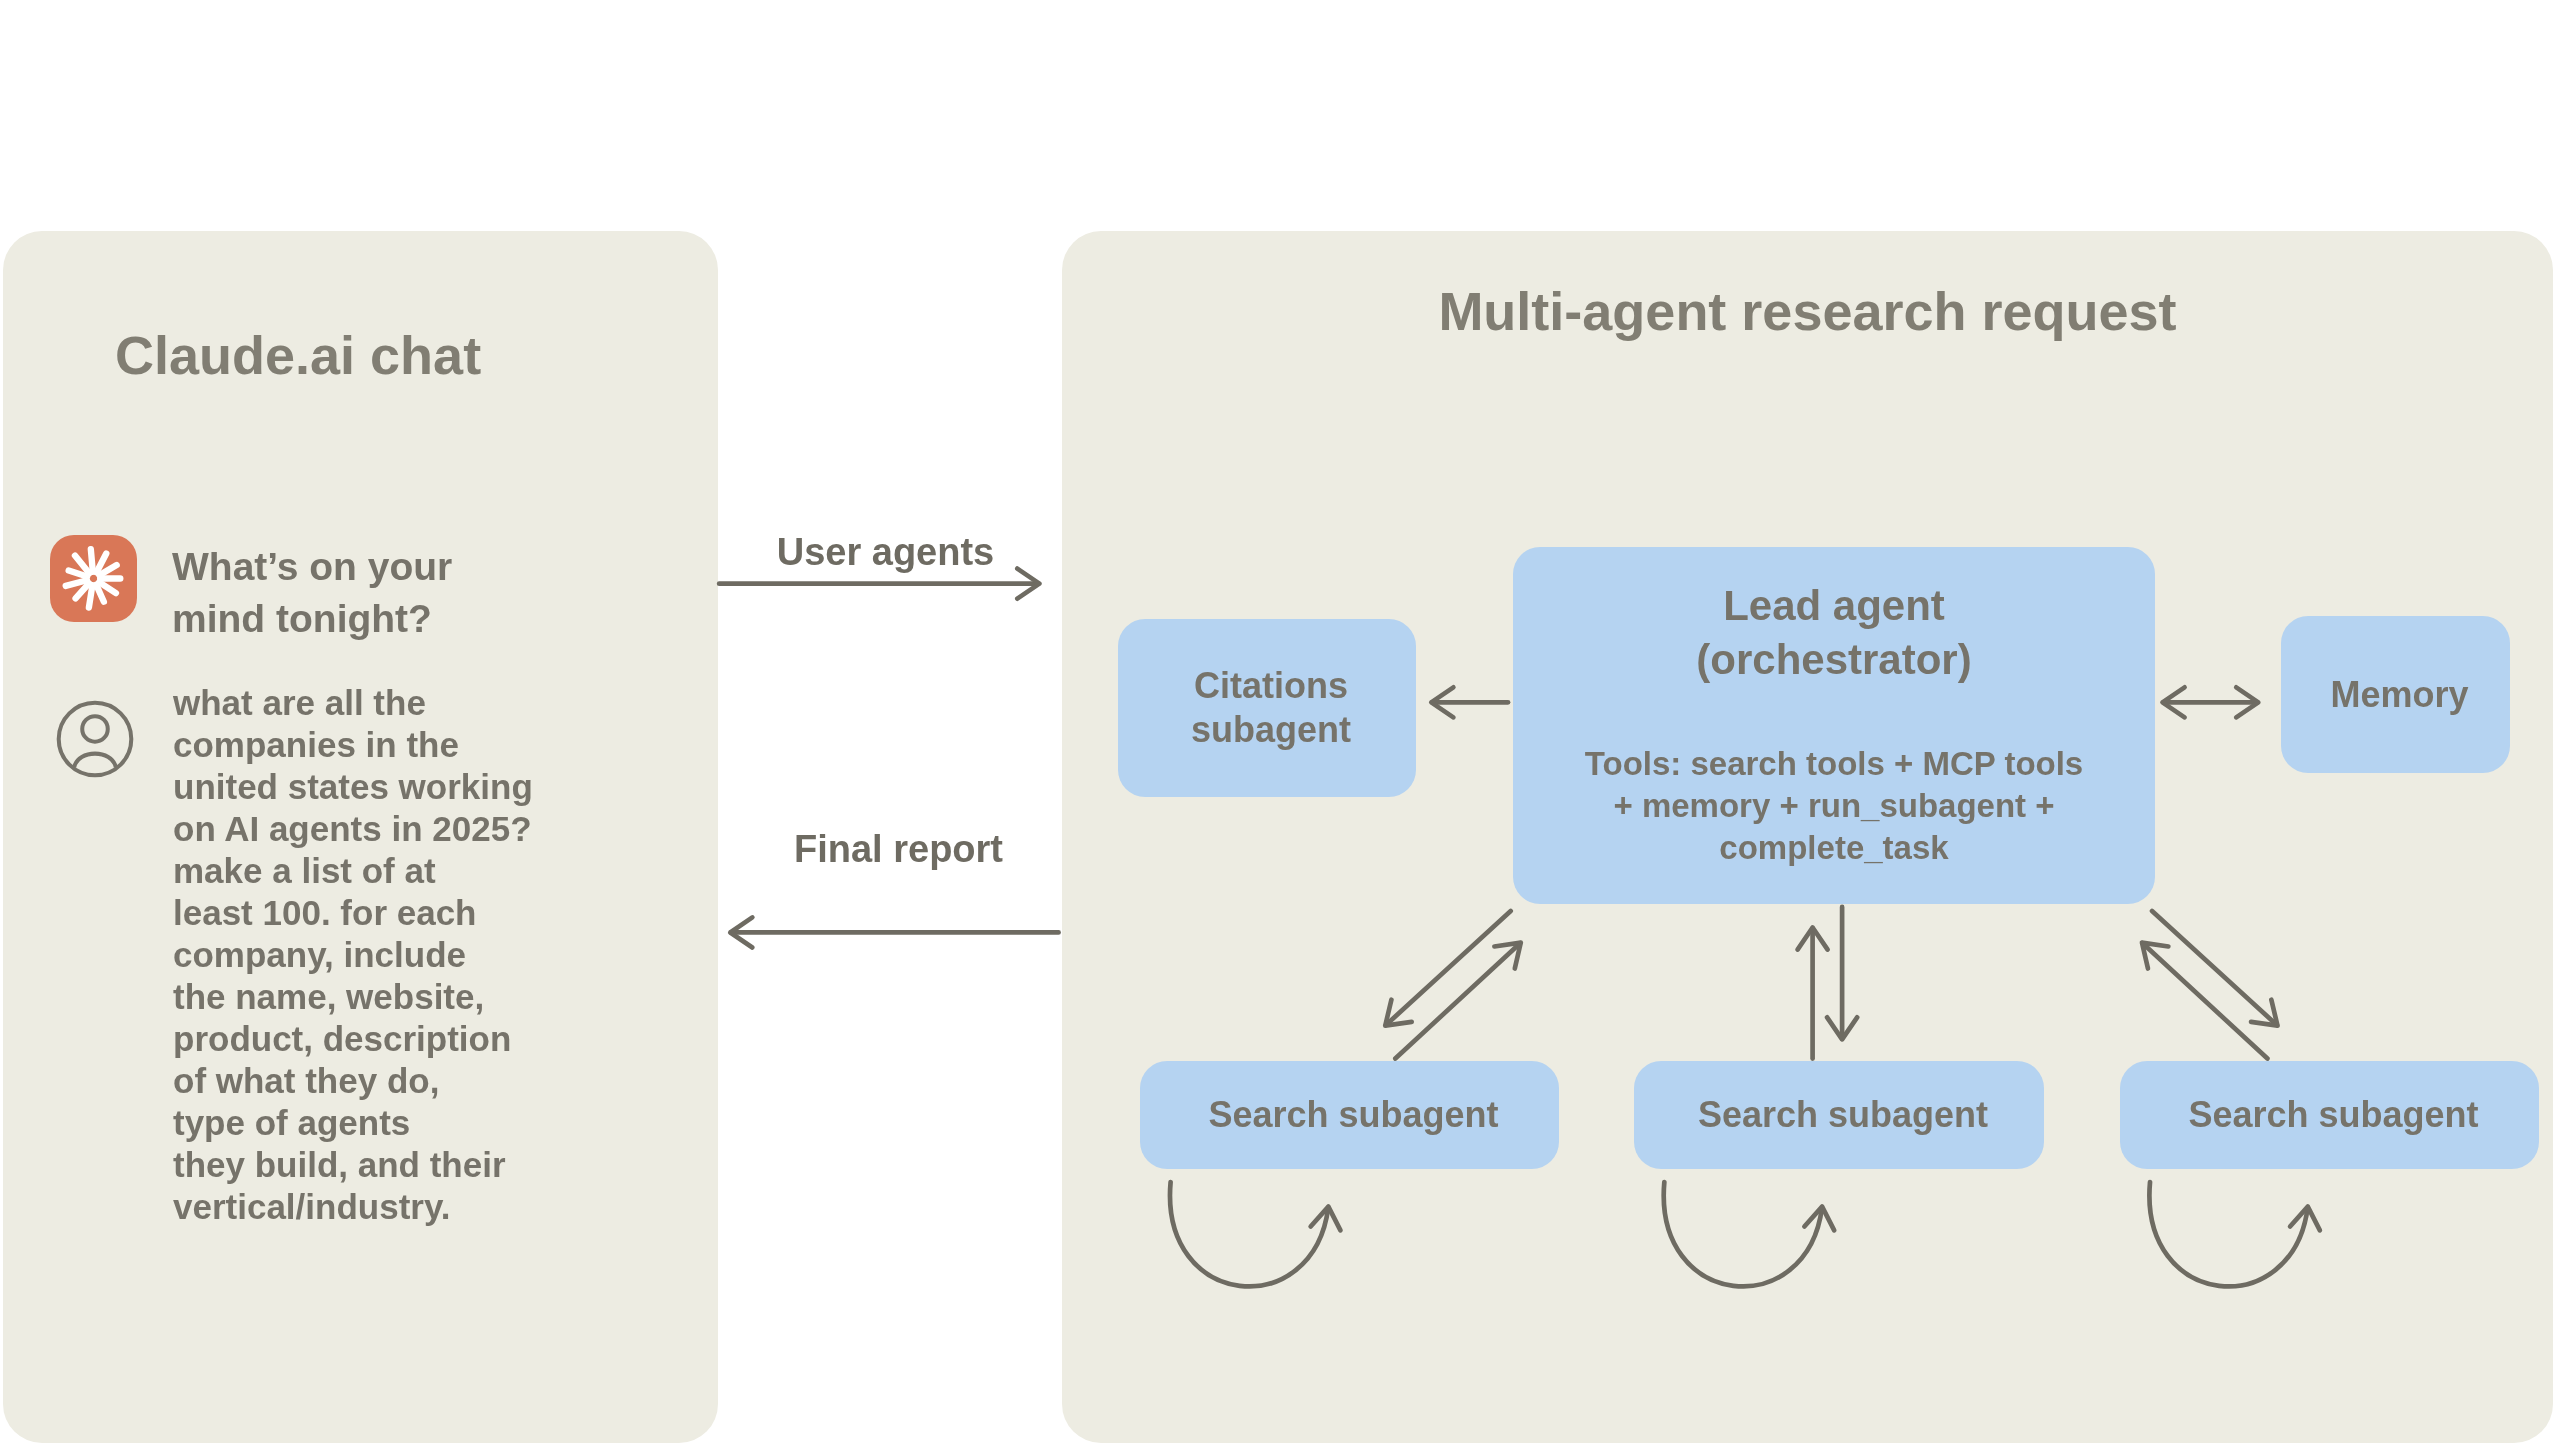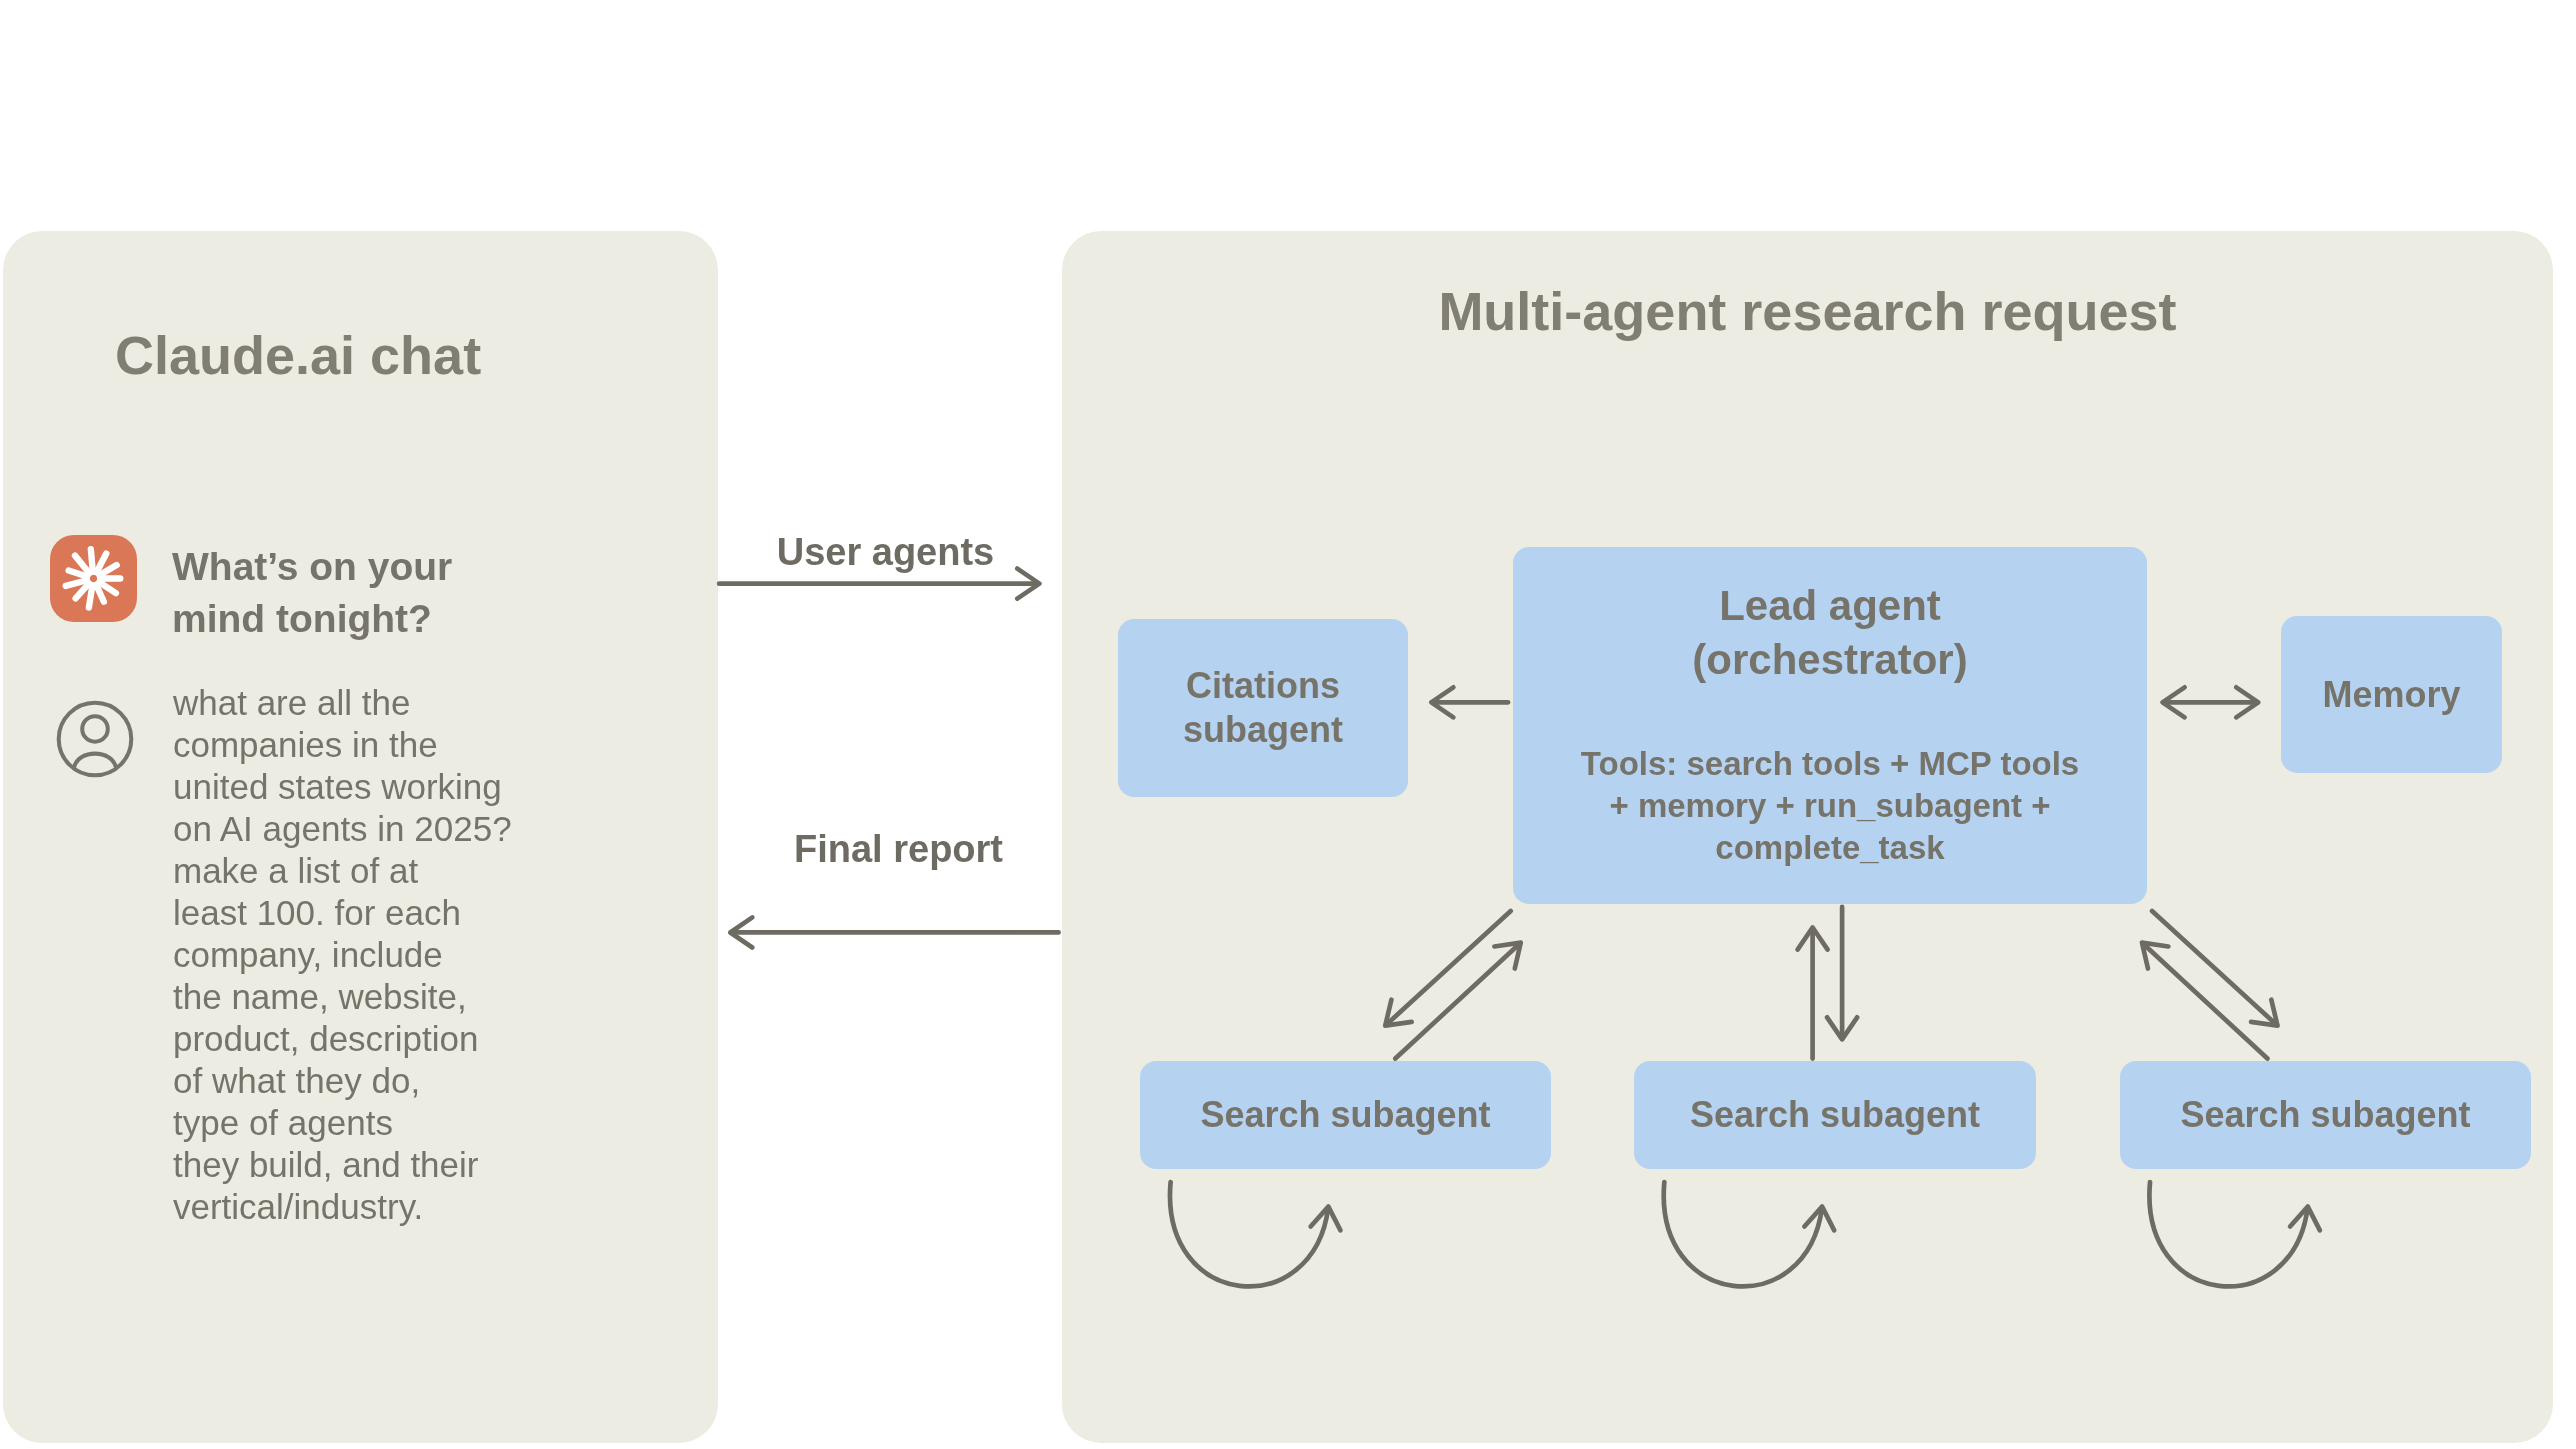--- a/index.html
+++ b/index.html
@@ -38,34 +38,34 @@
     position:absolute;left:50px;top:535px;width:87px;height:87px;
     background:var(--brand-orange);border-radius:24px;
   }
   #assistant-prompt{
     position:absolute;left:172px;top:541px;
     font-size:39px;font-weight:700;line-height:52px;color:var(--text-gray);
   }
   #user-avatar{position:absolute;left:54px;top:698px;width:82px;height:82px;}
   #user-message{
     position:absolute;left:173px;top:682px;
-    font-size:35px;font-weight:400;line-height:42px;color:var(--text-gray);
+    font-size:35px;font-weight:700;line-height:42px;color:var(--text-gray);
   }
 
   .flow-label{
     position:absolute;width:335px;text-align:center;
     font-size:38px;font-weight:700;color:var(--arrow-gray);
   }
   #user-request-label{left:718px;top:531px;}
   #final-report-label{left:718px;top:828px;margin-left:13px;}
 
   .blue-box{
-    position:absolute;background:var(--box-blue);border-radius:16px;
+    position:absolute;background:var(--box-blue);border-radius:27px;
     display:flex;align-items:center;justify-content:center;text-align:center;
-    color:var(--text-gray);font-weight:700;
+    color:var(--text-gray);font-weight:700;padding-left:8px;
   }
   #lead-agent-box{left:1513px;top:547px;width:634px;height:357px;display:block;}
   #lead-agent-title{
     position:absolute;left:0;width:100%;top:32px;text-align:center;
     font-size:42px;font-weight:700;line-height:54px;color:var(--text-gray);
   }
   #lead-agent-tools{
     position:absolute;left:0;width:100%;top:196px;text-align:center;
     font-size:33px;font-weight:700;line-height:42px;color:var(--text-gray);
   }

